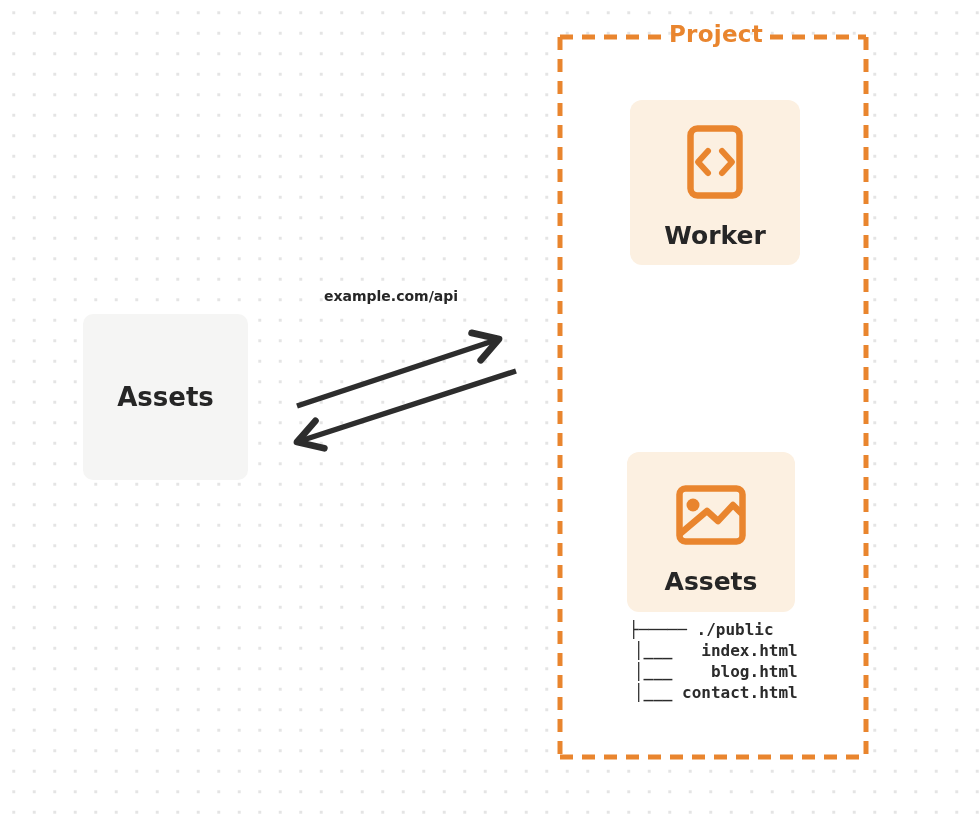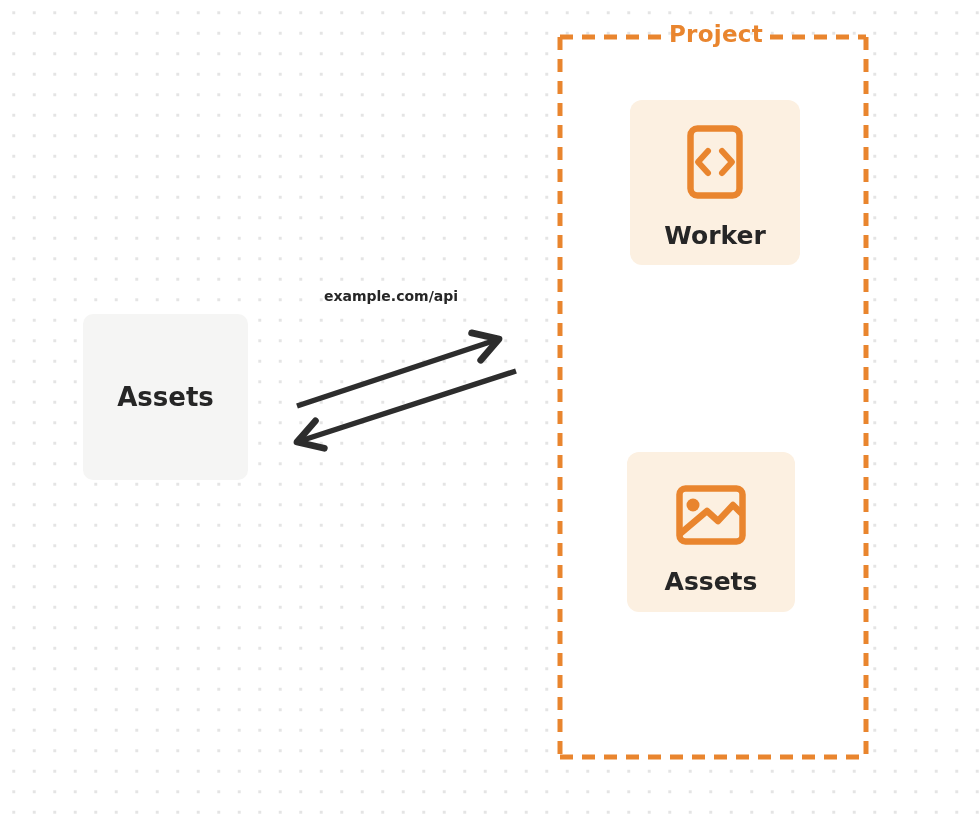--- a/index.html
+++ b/index.html
@@ -141,14 +141,18 @@
     <span class="icon-wrap">
       <svg width="70" height="60" viewBox="0 0 70 60">
         <rect x="3.5" y="3.5" width="63" height="53" rx="6" fill="none" stroke="#E9852E" stroke-width="6.5"></rect>
         <circle cx="17" cy="20" r="6.5" fill="#E9852E"></circle>
         <path d="M5,48 L31,26 L42,36 L57,20 L65,28" fill="none" stroke="#E9852E" stroke-width="6.5" stroke-linecap="round" stroke-linejoin="round"></path>
       </svg>
     </span>
     <span class="node-label">Assets</span>
   </div>
 
+  <pre class="file-tree">├───── ./public
+   │___   index.html
+   │___    blog.html
+   │___ contact.html</pre>
 
 </div>
 
 </body></html>

